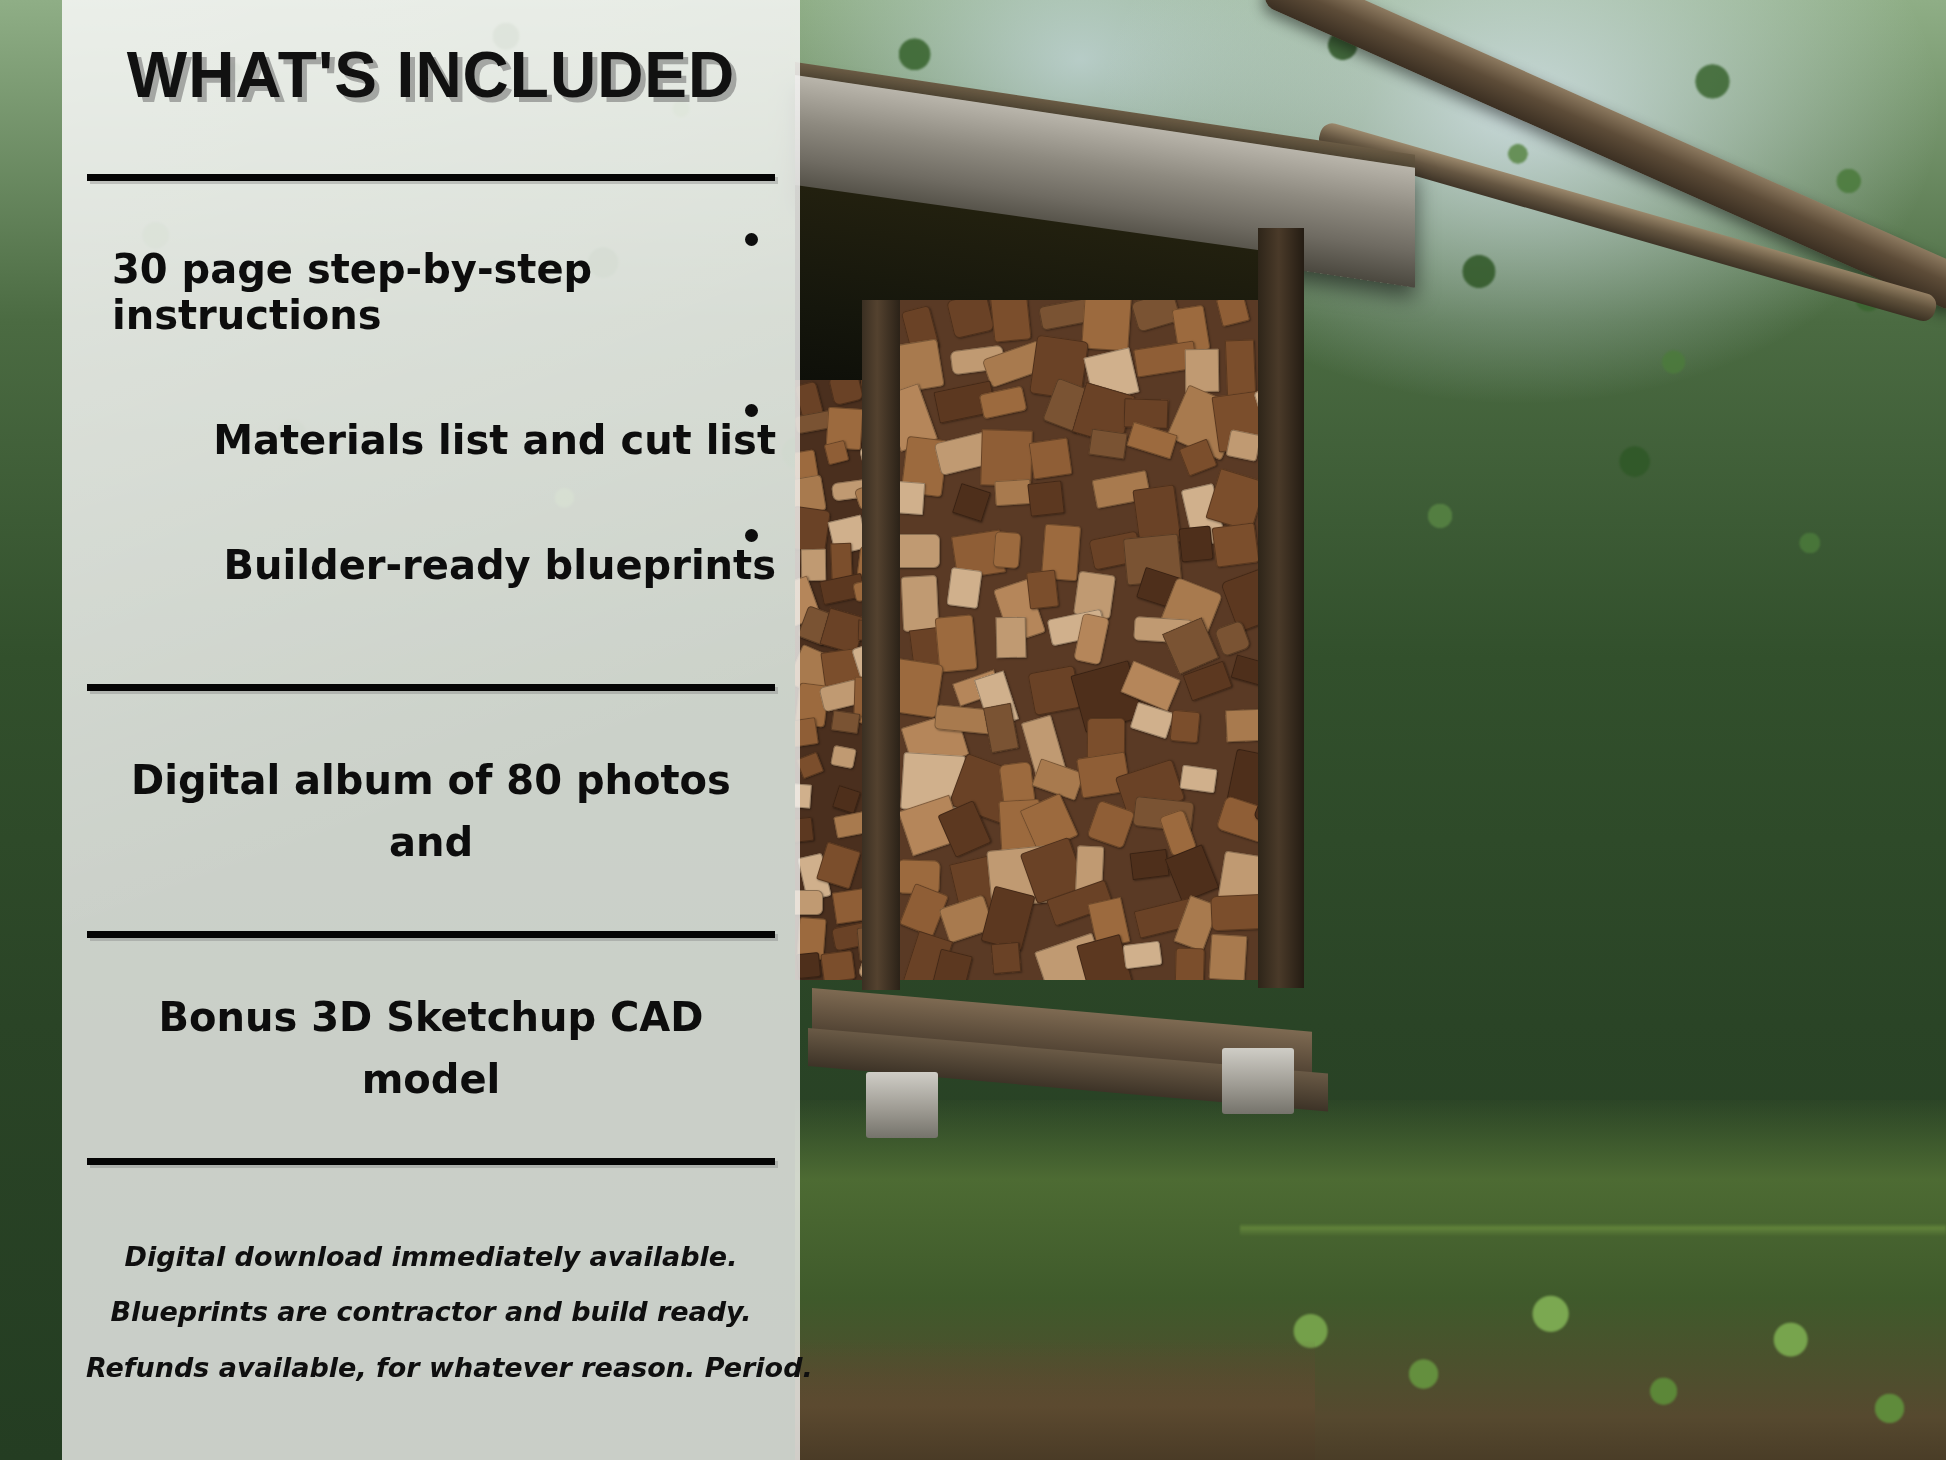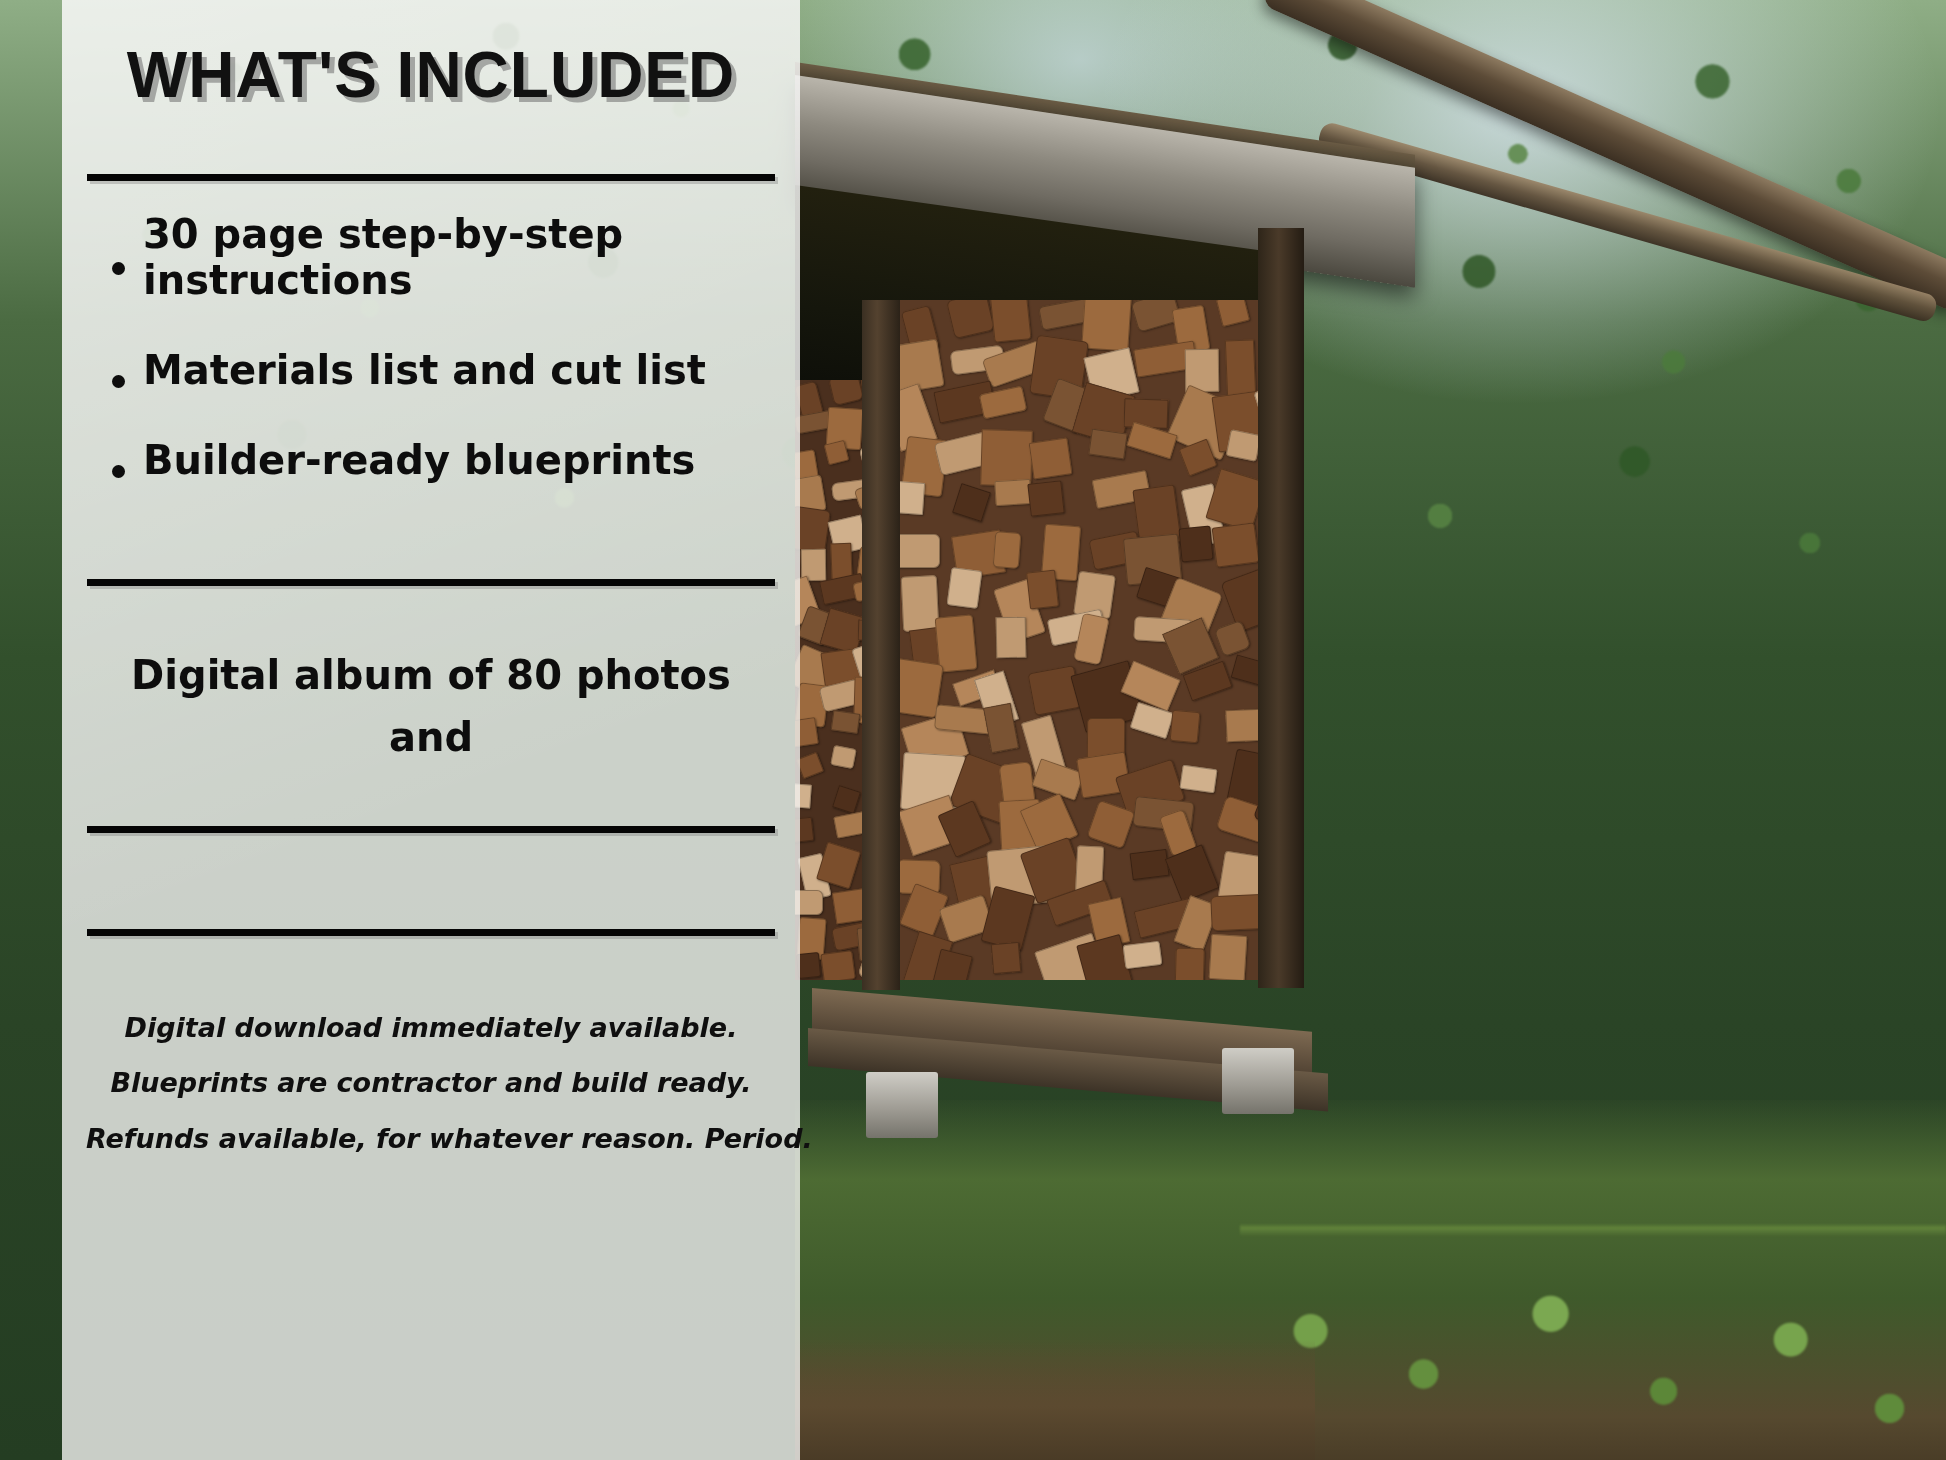--- a/index.html
+++ b/index.html
@@ -209,27 +209,28 @@
     font-size:40px;
     color:#0d0d0d;
     margin:44px 0 0 24px;
   }
 
   ul#features{
     list-style:none;
     margin:30px 0 0 0;padding:0;
   }
   ul#features li{
-    display:flex;align-items:center;
+    display:flex;align-items:flex-end;
     font-family:"DejaVu Sans",sans-serif;
     font-weight:bold;
     font-size:40px;
     color:#0d0d0d;
     margin:0 0 44px 0;
     padding-left:26px;
+    flex-direction:column;
   }
   ul#features li .dot{
     flex:0 0 auto;
     width:13px;height:13px;border-radius:50%;
     background:#0d0d0d;
     margin:22px 18px 0 0;
   }
 
   .block-text{
     font-family:"DejaVu Sans",sans-serif;
@@ -497,20 +498,21 @@
 
       <div class="gap-b"></div>
       <div class="block-text">
         <div>Digital album of 80 photos and</div>
       </div>
 
       <div class="gap-b"></div>
       <div class="rule r3"></div>
 
       <div class="gap-d"></div>
+      <div class="block-text">Bonus 3D Sketchup CAD model</div>
 
       <div class="gap-d"></div>
       <div class="rule r4"></div>
 
       <div class="footer">
         <div>Digital download immediately available.</div>
         <div>Blueprints are contractor and build ready.</div>
         <div>Refunds available, for whatever reason. Period.</div>
       </div>
 

